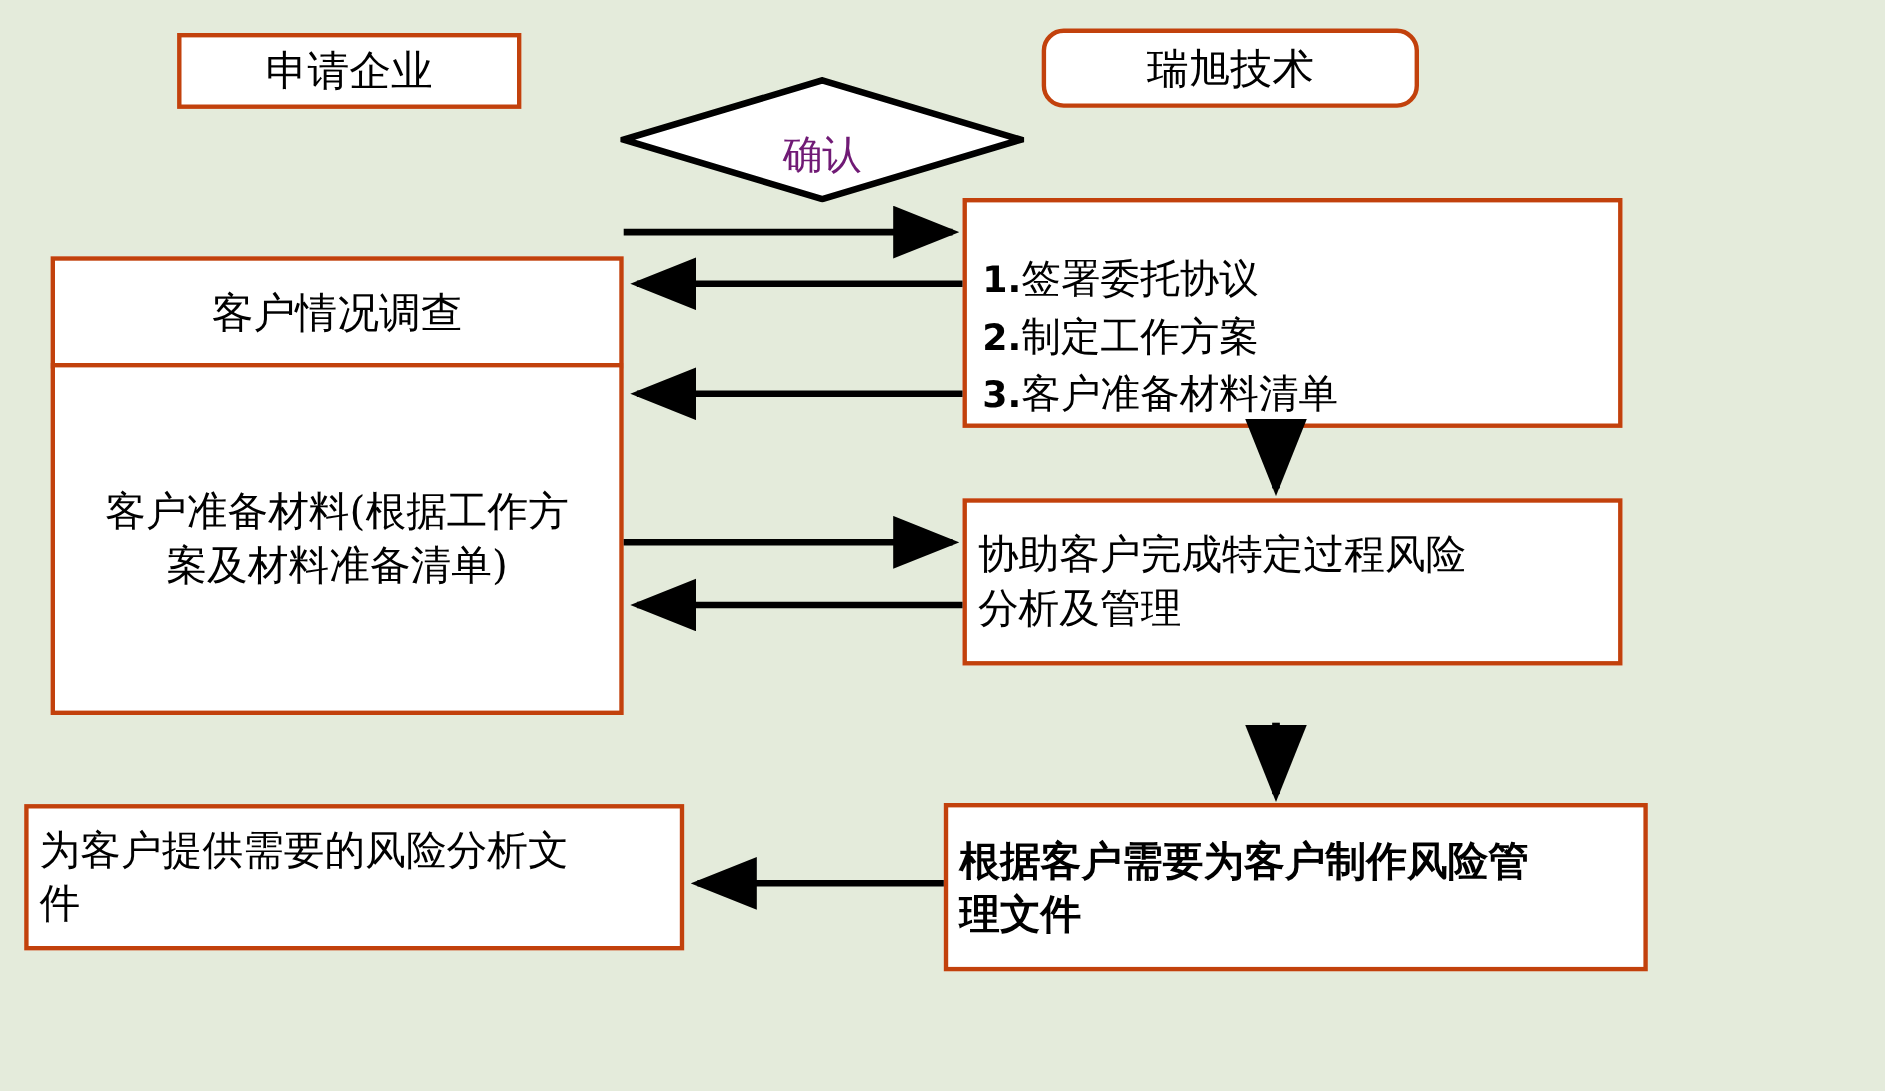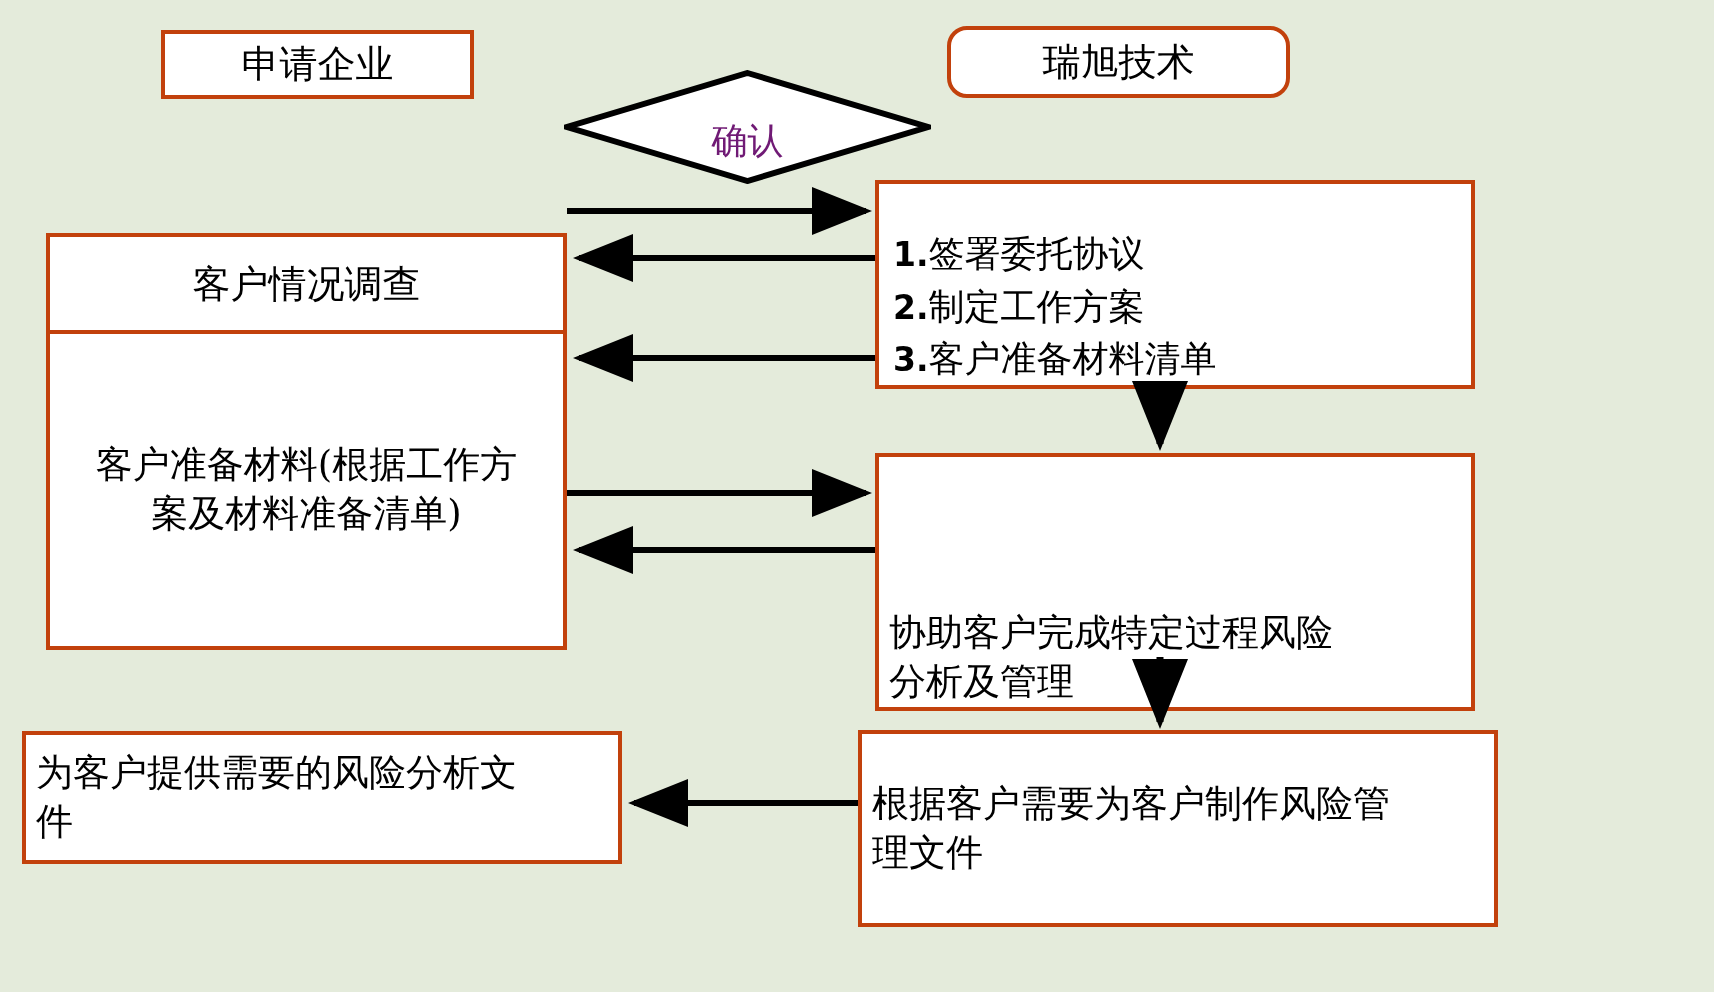--- a/index.html
+++ b/index.html
@@ -74,33 +74,33 @@
   }
   #node-steps .step { padding-left: 14px; line-height: 1.45; white-space: nowrap; }
   #node-steps .num { font-family: "DejaVu Sans", "Liberation Sans", sans-serif; font-weight: bold; font-size: 33px;}
 
   
   #node-prepare {
     left: 46px; top: 330px; width: 521px; height: 320px;
     font-size: 37px;
   }
   #node-assist {
-    left: 875px; top: 453px; width: 600px; height: 258px;
+    left: 875px; top: 453px; width: 600px; height: 152px;
     font-size: 37px;
-    align-items: flex-end;
   }
 
   
   #node-deliver {
     left: 22px; top: 731px; width: 600px; height: 133px;
     font-size: 37px;
   }
   #node-produce {
-    left: 858px; top: 730px; width: 640px; height: 197px;
+    left: 858px; top: 730px; width: 640px; height: 153px;
     font-size: 37px;
+    font-weight: bold;
   }
 
   
   .conn { position: absolute; }
   .conn svg { display: block; overflow: visible; }
 </style>
 </head>
 <body>
 
 <div id="canvas">

